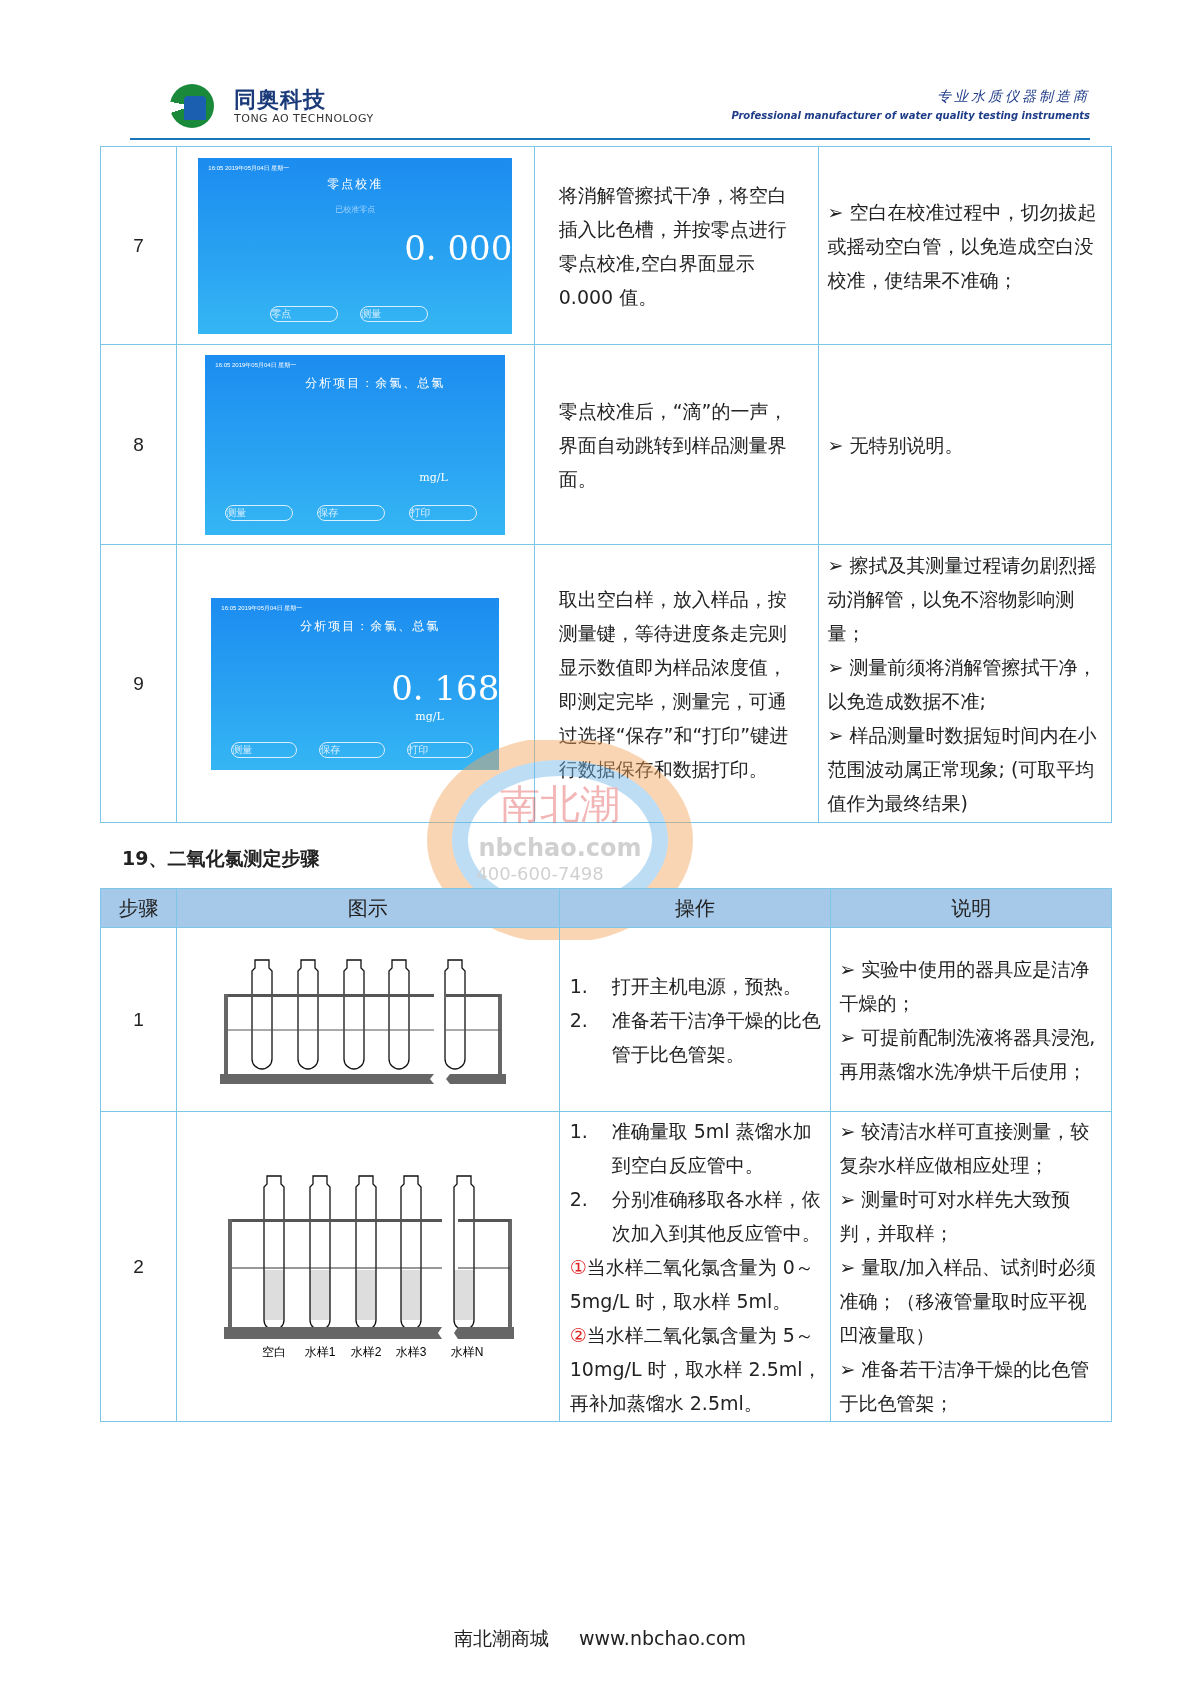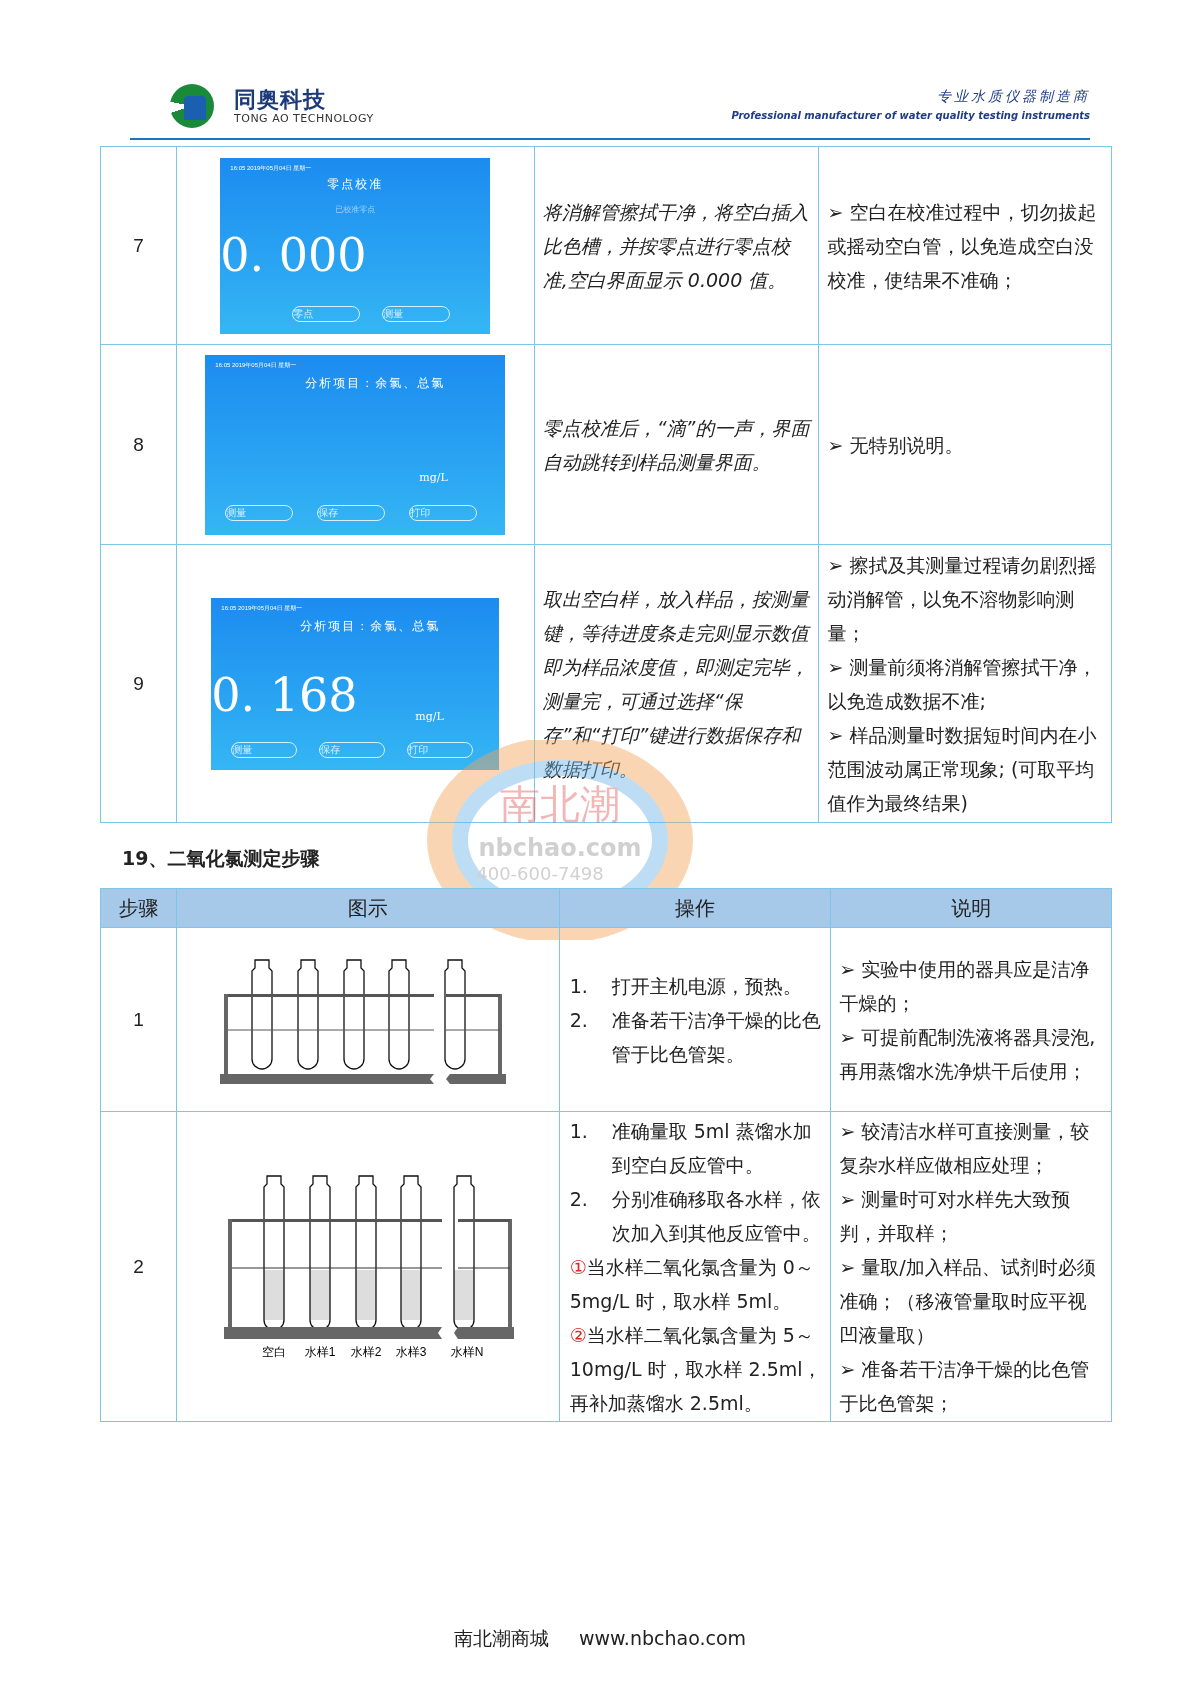--- a/index.html
+++ b/index.html
@@ -13,28 +13,28 @@
   .logo-en{font-size:11px;color:#333;letter-spacing:.5px;}
   .tagline{position:absolute;right:0;top:10px;text-align:right;}
   .tag-cn{font-family:"DejaVu Serif",serif;font-style:italic;font-size:14px;color:#1f3c88;letter-spacing:3px;}
   .tag-en{font-style:italic;font-weight:bold;font-size:10px;color:#1f3c88;margin-top:4px;}
   .header-rule{position:absolute;left:130px;top:138px;width:960px;height:2px;background:#1a75bb;}
 
   table{border-collapse:collapse;position:absolute;}
   td,th{border:1.5px solid #7cc6e8;vertical-align:middle;}
   .t1{left:100px;top:146px;width:1012px;}
   .num{text-align:center;font-size:19px;font-family:"Liberation Sans",sans-serif;}
-  .ops{font-size:19px;line-height:34px;padding:0 8px;font-style:italic;}
+  .ops{font-size:19px;line-height:34px;padding:0 24px;}
   .notes{font-size:19px;line-height:34px;padding:0 8px;}
 
   .screen{background:linear-gradient(180deg,#1c8cf0 0%,#2aa4f2 60%,#35b6f4 100%);position:relative;margin:0 auto;color:#fff;font-family:"DejaVu Serif",serif;}
   .scr-status{position:absolute;left:10px;top:6px;font-size:6px;font-family:"Liberation Sans",sans-serif;}
   .scr-title{position:absolute;left:0;right:0;text-align:center;font-size:12px;letter-spacing:2px;}
   .scr-sub{position:absolute;left:0;right:0;text-align:center;font-size:8px;color:#9fd3ff;}
-  .scr-value{position:absolute;left:0;right:0;text-align:left;font-size:46px;}
+  .scr-value{position:absolute;left:0;right:0;text-align:right;font-size:34px;}
   .scr-unit{position:absolute;font-size:11px;}
   .scr-btn{position:absolute;height:14px;border:1.5px solid #d8efff;border-radius:8px;font-size:10px;line-height:14px;color:#d8efff;}
 
   .section-title{position:absolute;left:122px;top:846px;font-size:19px;font-weight:bold;}
   .t2{left:100px;top:888px;width:1012px;}
   .t2 th{background:#a6c9ea;font-weight:normal;font-size:20px;height:36px;}
   .list{font-size:19px;line-height:34px;padding:0 8px 0 10px;}
   .li{display:flex;}
   .li .n{width:42px;flex:none;}
   .red{color:#e02424;}
@@ -65,21 +65,21 @@
   <colgroup>
       <col style="width:76px">
       <col style="width:358px">
       <col style="width:285px">
       <col style="width:293px">
     </colgroup>
   <tbody>
       <tr style="height:198px">
     <td class="num">7</td>
     <td>
-      <div class="screen" style="width:270px;height:176px;">
+      <div class="screen" style="width:314px;height:176px;">
         <div class="scr-status">16:05  2019年05月04日  星期一</div>
         <div class="scr-title" style="top:18px;">零点校准</div>
         <div class="scr-sub" style="top:46px;">已校准零点</div>
         <div class="scr-value" style="top:70px;">0. 000</div>
         <div class="scr-btn" style="left:72px;top:148px;width:66px;">零点</div>
         <div class="scr-btn" style="left:162px;top:148px;width:66px;">测量</div>
       </div>
     </td>
     <td class="ops">将消解管擦拭干净，将空白插入比色槽，并按零点进行零点校准,空白界面显示 0.000 值。</td>
     <td class="notes">

